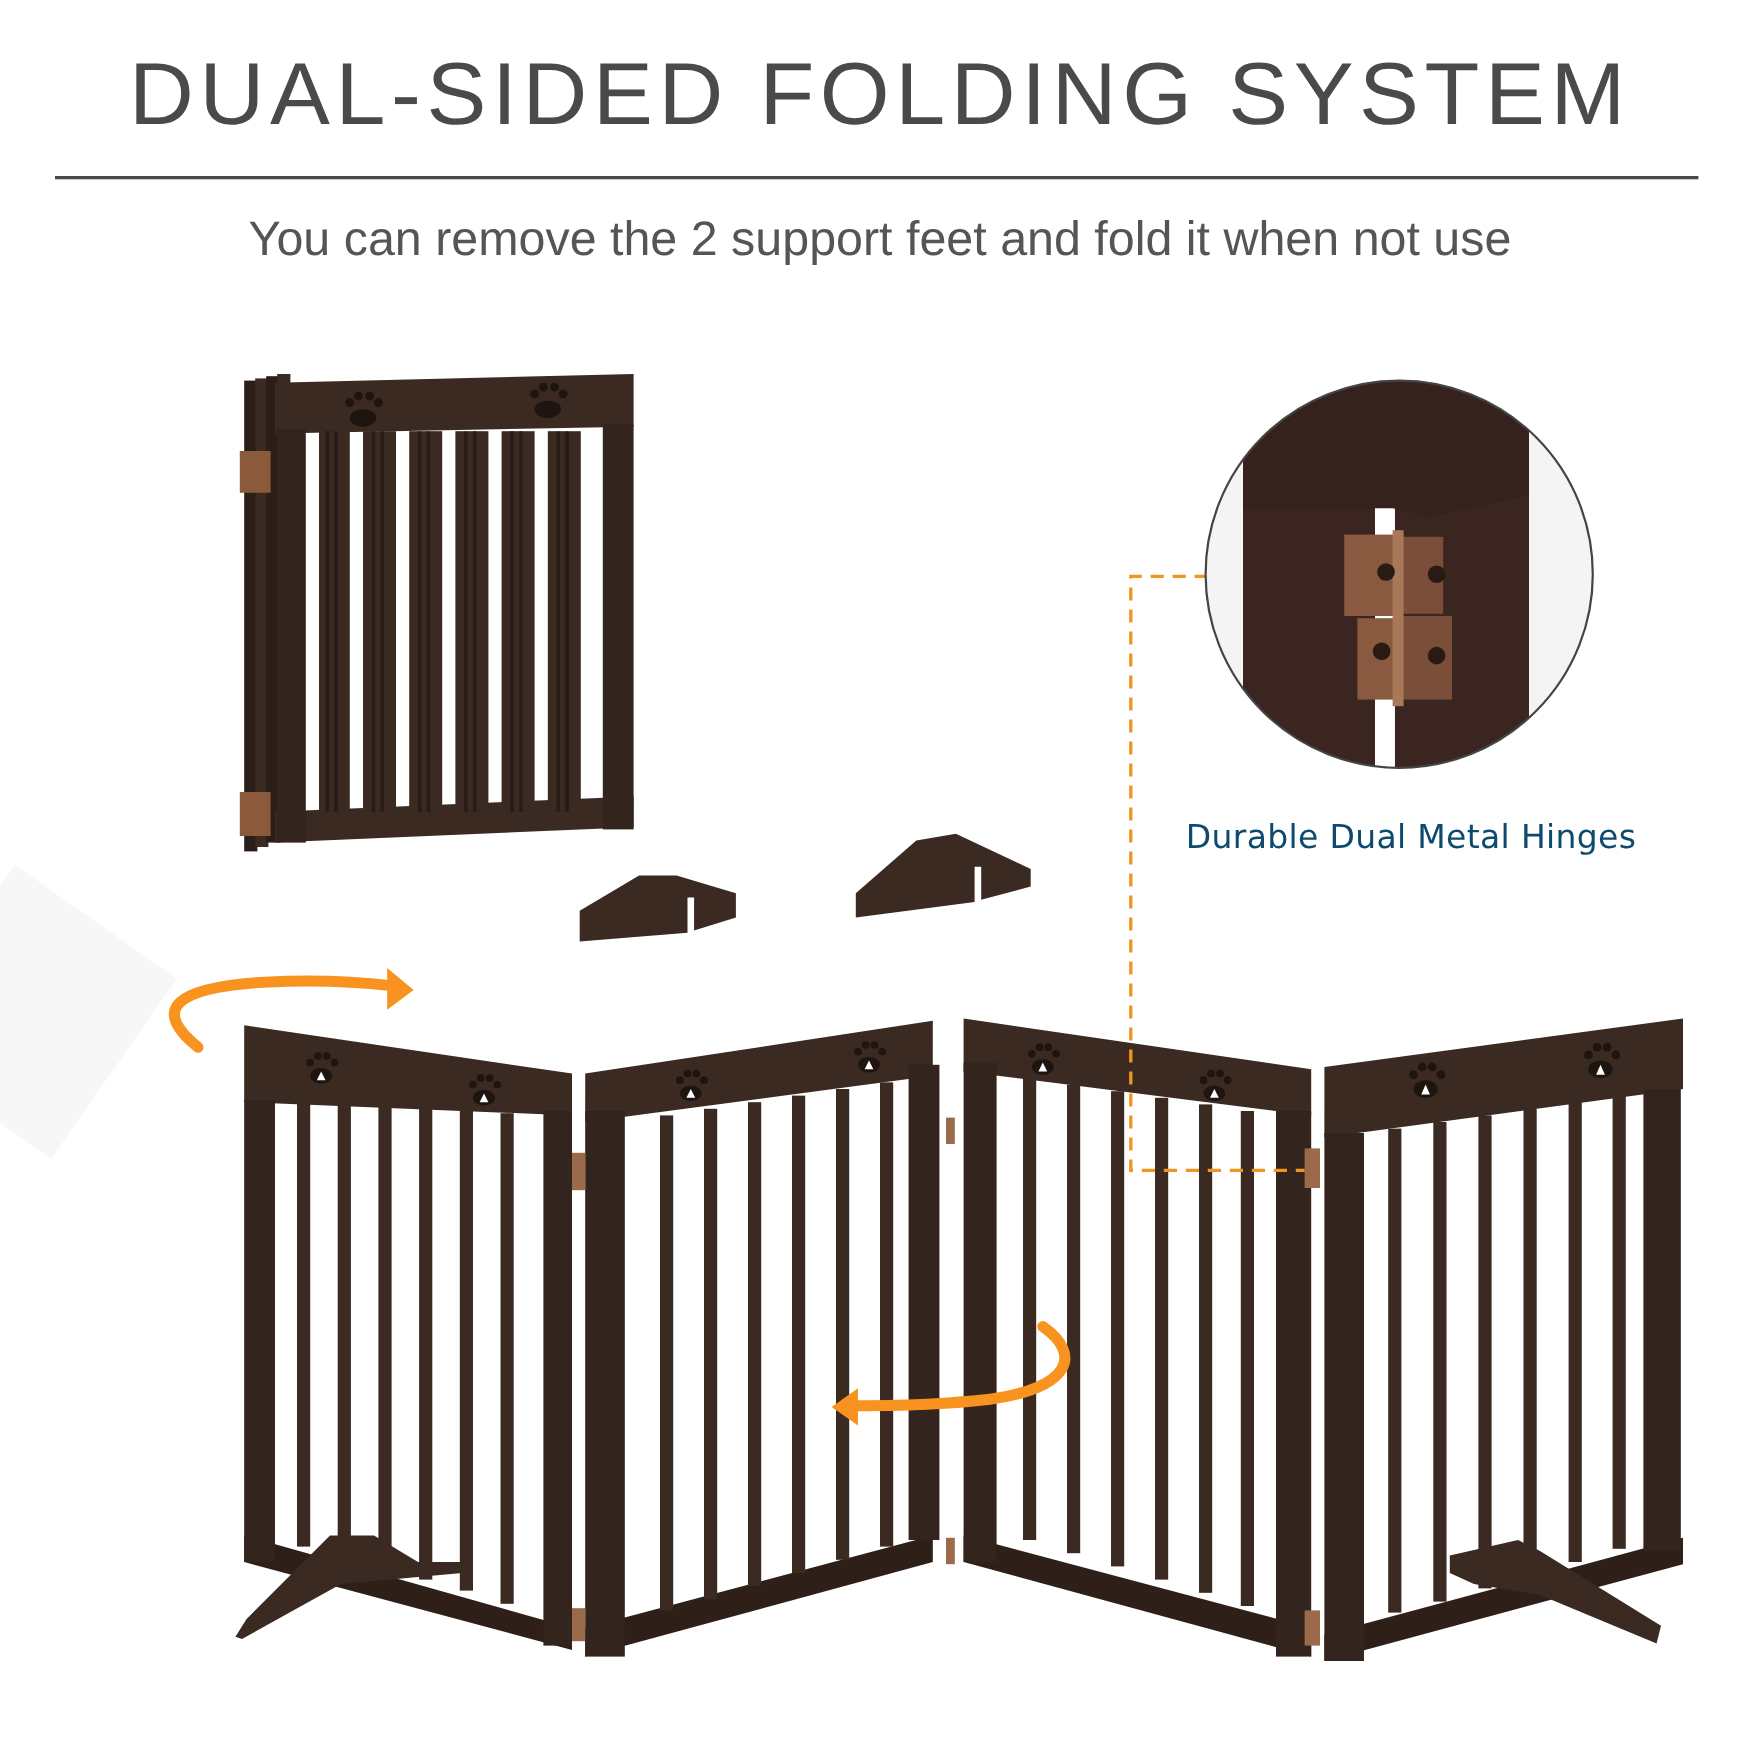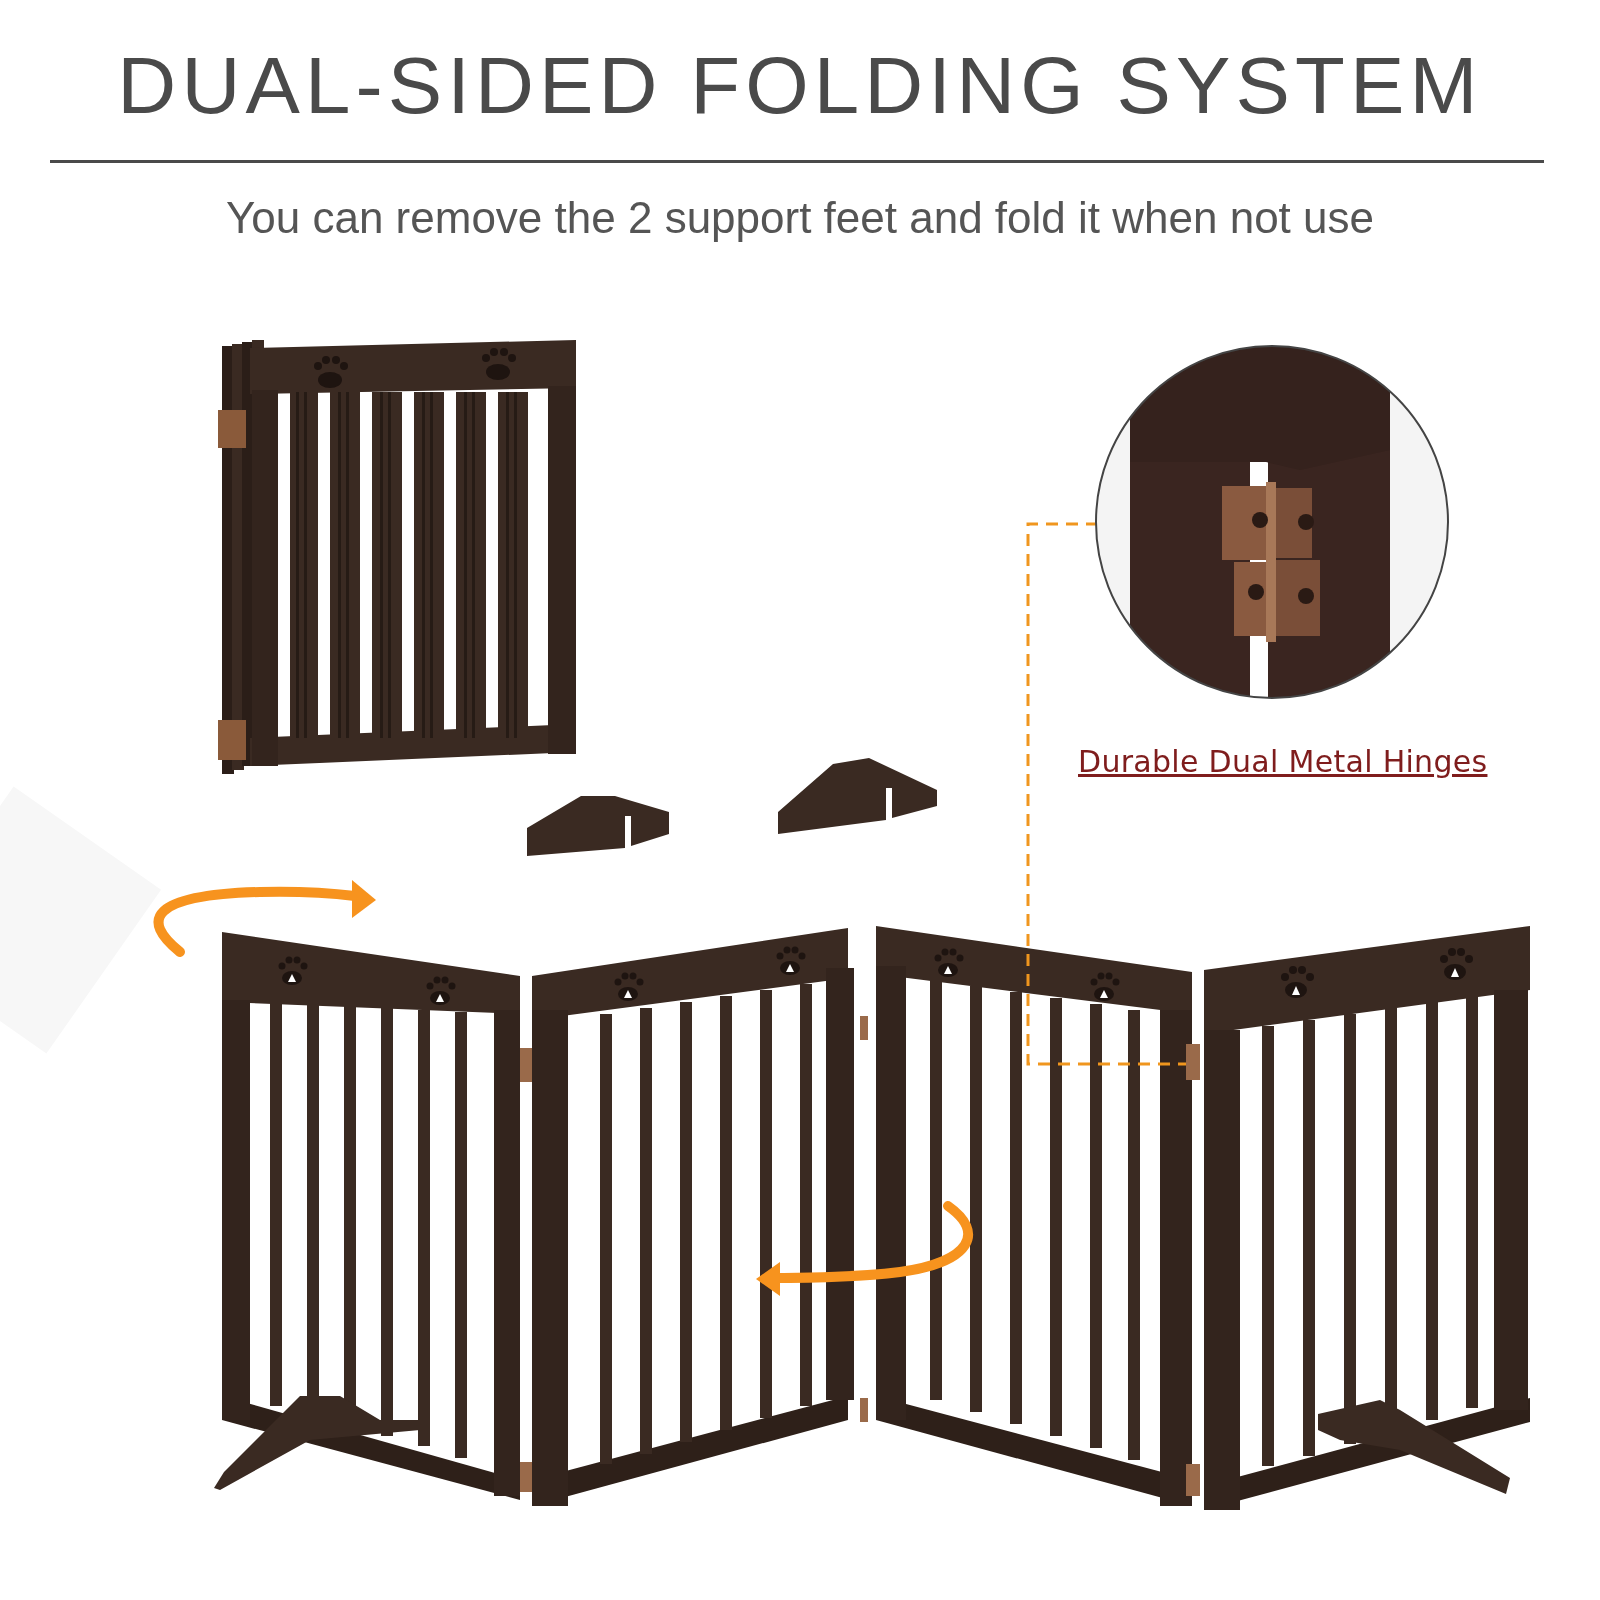--- a/index.html
+++ b/index.html
@@ -1,21 +1,21 @@
 <!DOCTYPE html>
 <html><head>
 <meta charset="utf-8">
 <style>
   html, body { margin: 0; padding: 0; background: #ffffff; }
   body { width: 1600px; height: 1600px; position: relative; overflow: hidden; font-family: "Liberation Sans", sans-serif; }
   .bg-shape { position: absolute; background: #f7f7f7; }
   .headline { position: absolute; left: 0; width: 1600px; top: 40px; text-align: center; font-size: 80px; letter-spacing: 5px; color: #4a4a4a; font-family: "Liberation Sans", sans-serif; transform: scaleX(1.02); }
   .rule { position: absolute; left: 50px; top: 160px; width: 1494px; height: 3px; background: #4a4a4a; }
   .subhead { position: absolute; left: 0; width: 1600px; top: 193px; text-align: center; font-size: 44px; color: #555555; font-family: "Liberation Sans", sans-serif; }
-  .caption { position: absolute; left: 1078px; top: 744px; font-size: 30px; color: #7f1d1d; font-family: "DejaVu Sans", sans-serif; letter-spacing: 0.3px; text-decoration: underline; }
+  .caption { position: absolute; left: 1078px; top: 744px; font-size: 30px; color: #0c4a6e; font-family: "DejaVu Sans", sans-serif; letter-spacing: 0.3px; }
   svg { position: absolute; left: 0; top: 0; }
 </style>
 </head>
 <body>
 
 <div class="bg-shape" style="left:-60px; top:820px; width:180px; height:200px; transform: rotate(35deg);"></div>
 
 <div class="headline">DUAL-SIDED FOLDING SYSTEM</div>
 <div class="rule"></div>
 <div class="subhead">You can remove the 2 support feet and fold it when not use</div>

